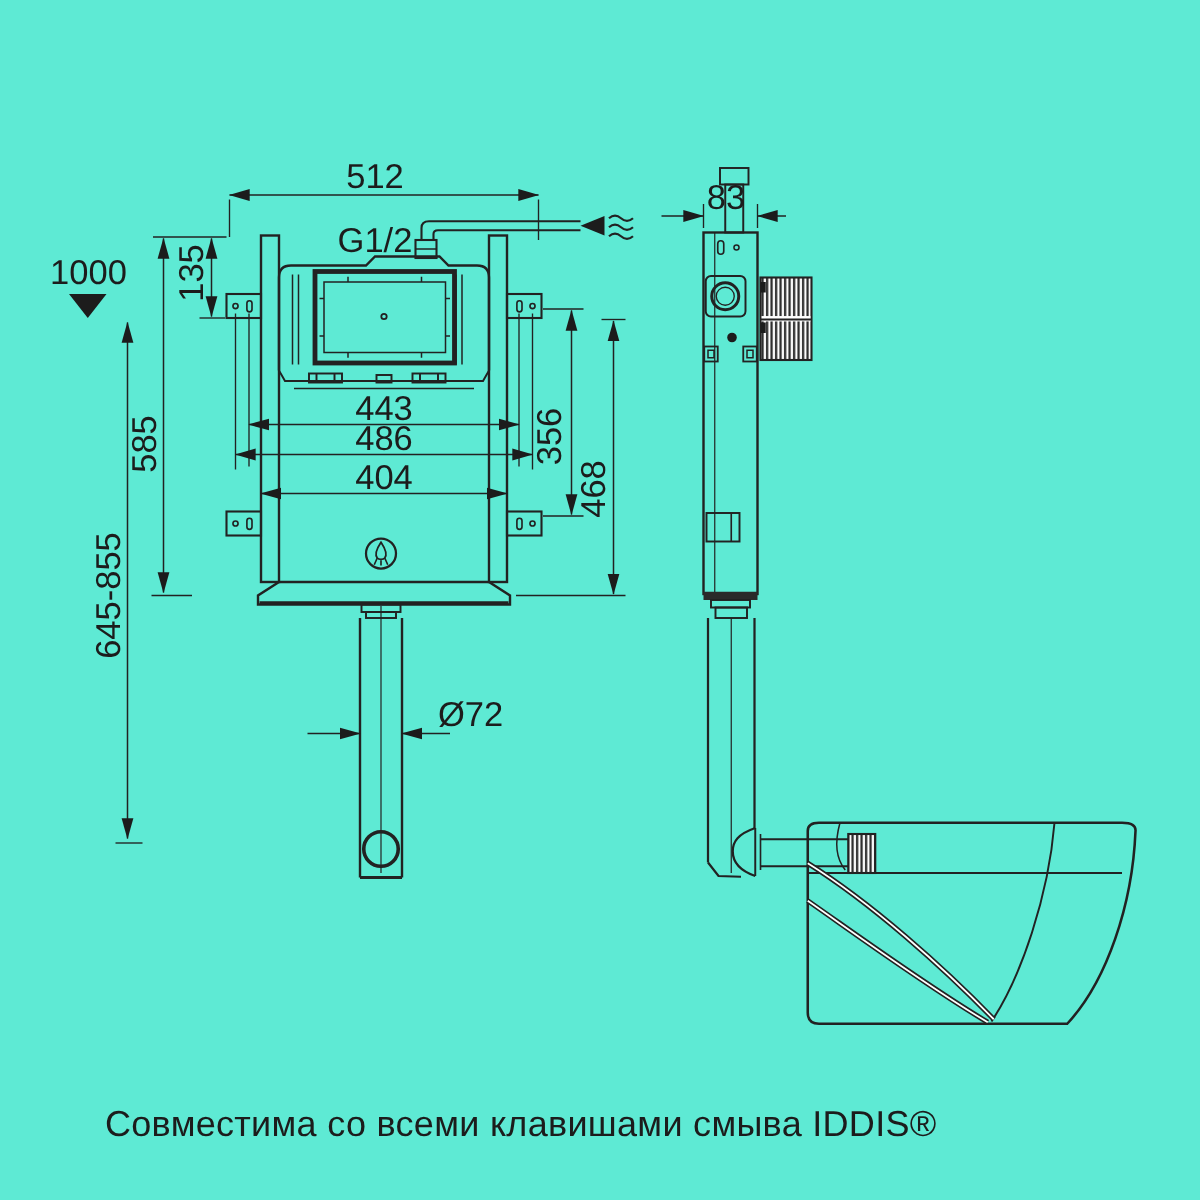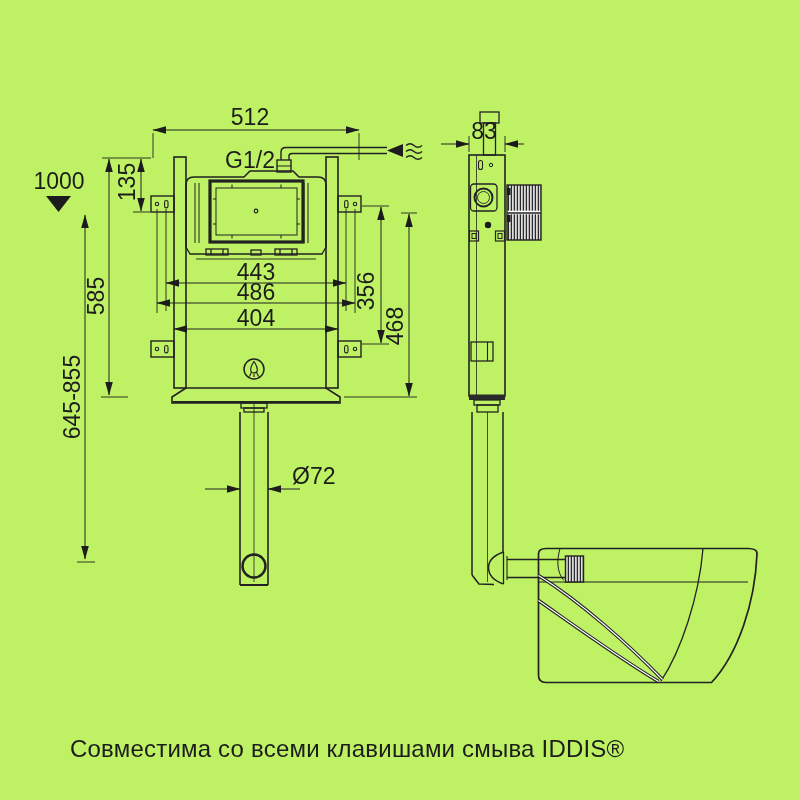--- a/index.html
+++ b/index.html
@@ -1,16 +1,16 @@
 <!DOCTYPE html>
 <html><head>
 <meta charset="utf-8">
 <style>
   html,body{margin:0;padding:0;background:#ffffff;}
-  .page{position:relative;width:800px;height:800px;background:#bef264;overflow:hidden;
+  .page{position:relative;width:800px;height:800px;background:#5eead4;overflow:hidden;
         font-family:"Liberation Sans", sans-serif;}
   svg{display:block;}
   text{fill:#1c1c1c;font-family:"Liberation Sans", sans-serif;}
   .dim{font-size:23px;}
   .cap{font-size:24px;letter-spacing:0.2px;}
 </style>
 </head>
 <body>
 
 <div class="page">

